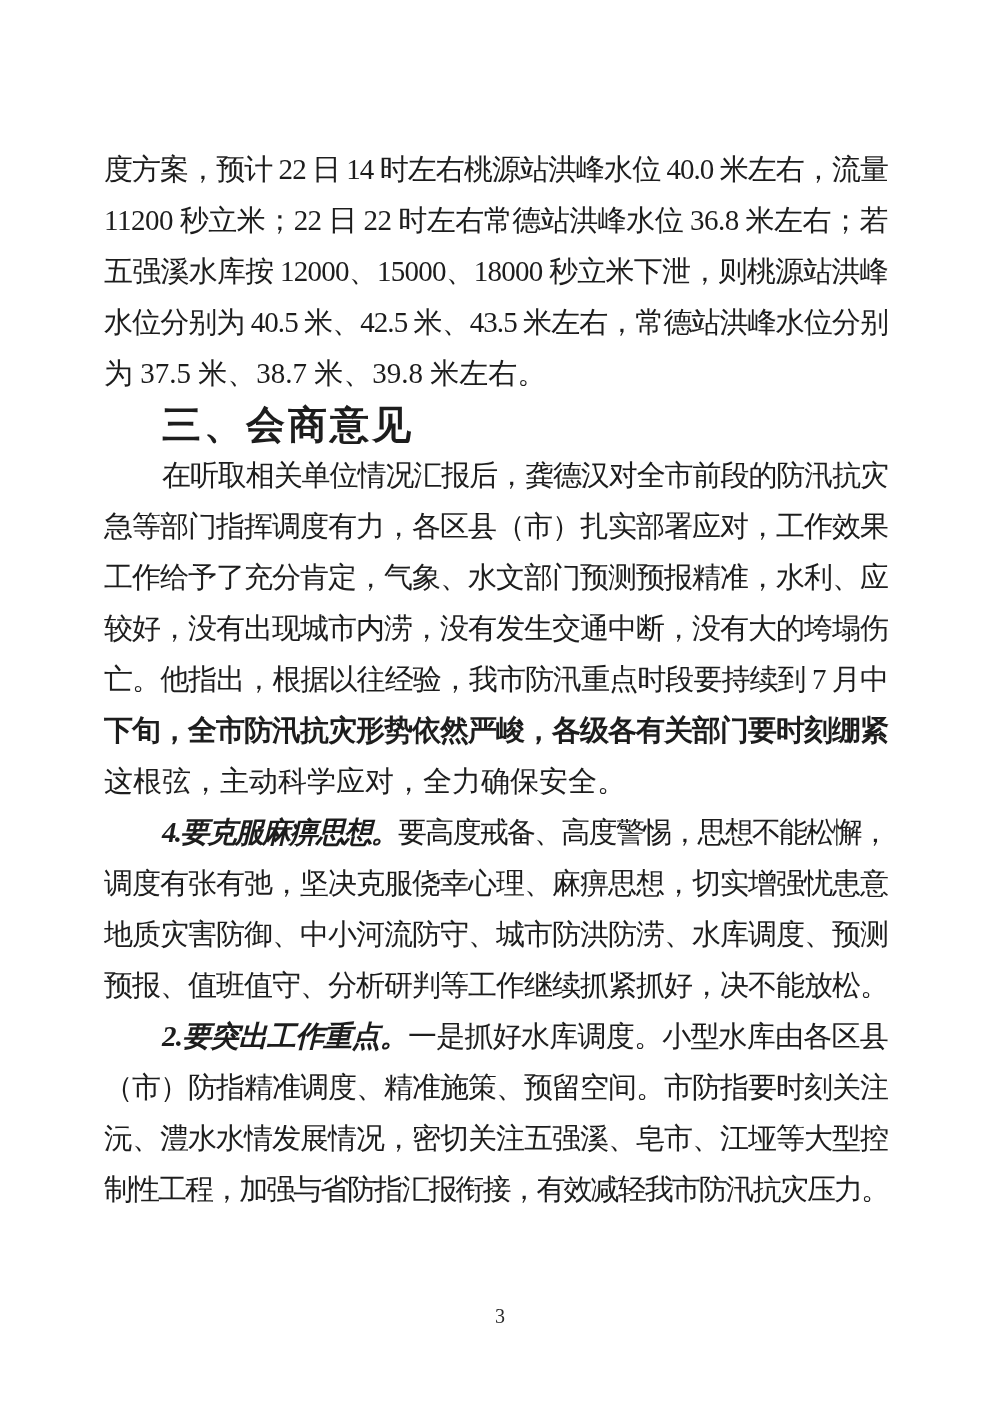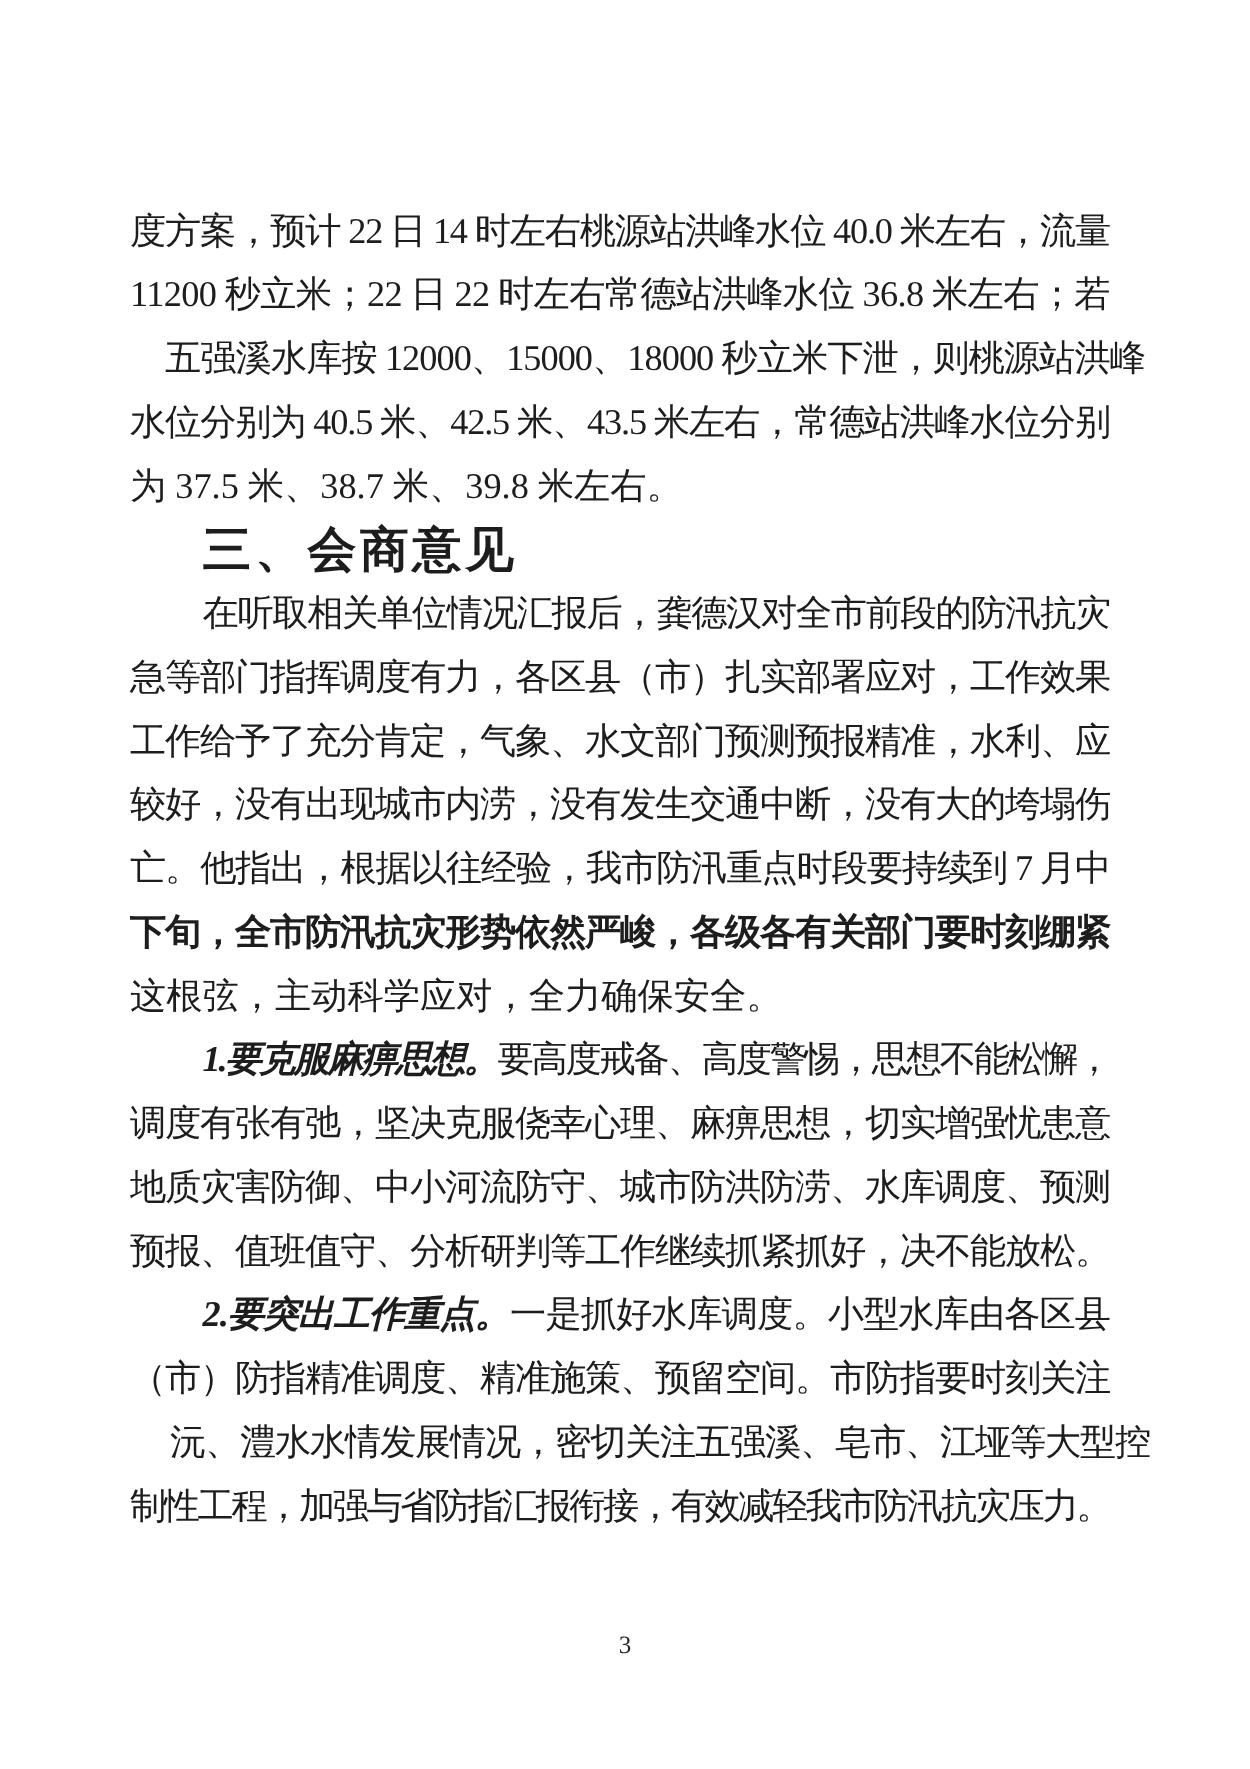--- a/index.html
+++ b/index.html
@@ -12,21 +12,21 @@
     width: 1000px;
     height: 1415px;
     background: #ffffff;
     overflow: hidden;
     font-family: "Liberation Serif", "DejaVu Serif", serif;
     color: #1d1d1d;
   }
   .textblock {
     position: absolute;
     left: 104px;
-    top: 160px;
+    top: 144px;
     width: 784px;
   }
   .line {
     height: 51px;
     line-height: 51px;
     font-size: 29px;
     white-space: nowrap;
     overflow: visible;
   }
   .line.indent {
@@ -55,40 +55,40 @@
   }
 </style>
 </head>
 <body>
 
 <div class="page">
   <div class="textblock">
 
     <div class="line"><span class="txt" style="letter-spacing: -0.952703px;">度方案，预计 22 日 14 时左右桃源站洪峰水位 40.0 米左右，流量</span></div>
     <div class="line"><span class="txt" style="letter-spacing: -0.504808px;">11200 秒立米；22 日 22 时左右常德站洪峰水位 36.8 米左右；若</span></div>
-    <div class="line"><span class="txt" style="letter-spacing: -0.756757px; margin-left: 28px;">五强溪水库按 12000、15000、18000 秒立米下泄，则桃源站洪峰</span></div>
+    <div class="line"><span class="txt" style="letter-spacing: -0.756757px;">五强溪水库按 12000、15000、18000 秒立米下泄，则桃源站洪峰</span></div>
     <div class="line"><span class="txt" style="letter-spacing: -0.927632px;">水位分别为 40.5 米、42.5 米、43.5 米左右，常德站洪峰水位分别</span></div>
     <div class="line"><span class="txt">为 37.5 米、38.7 米、39.8 米左右。</span></div>
 
     <div class="line heading-line indent"><span class="txt">三、会商意见</span></div>
 
     <div class="line indent"><span class="txt" style="letter-spacing: -1.07692px;">在听取相关单位情况汇报后，龚德汉对全市前段的防汛抗灾</span></div>
     <div class="line"><span class="txt" style="letter-spacing: -1px;">急等部门指挥调度有力，各区县（市）扎实部署应对，工作效果</span></div>
     <div class="line"><span class="txt" style="letter-spacing: -1px;">工作给予了充分肯定，气象、水文部门预测预报精准，水利、应</span></div>
     <div class="line"><span class="txt" style="letter-spacing: -1px;">较好，没有出现城市内涝，没有发生交通中断，没有大的垮塌伤</span></div>
     <div class="line"><span class="txt" style="letter-spacing: -0.933333px;">亡。他指出，根据以往经验，我市防汛重点时段要持续到 7 月中</span></div>
     <div class="line"><span class="txt" style="letter-spacing: -1px; font-weight: bold;">下旬，全市防汛抗灾形势依然严峻，各级各有关部门要时刻绷紧</span></div>
     <div class="line"><span class="txt">这根弦，主动科学应对，全力确保安全。</span></div>
 
-    <div class="line indent"><span class="txt" style="letter-spacing: -1.77679px;"><em class="lead">1.要克服麻痹思想。</em><span>要高度戒备、高度警惕，思想不能松懈，</span></span></div>
+    <div class="line indent"><span class="txt" style="letter-spacing: -1.77679px;"><em class="lead">4.要克服麻痹思想。</em><span>要高度戒备、高度警惕，思想不能松懈，</span></span></div>
     <div class="line"><span class="txt" style="letter-spacing: -1px;">调度有张有弛，坚决克服侥幸心理、麻痹思想，切实增强忧患意</span></div>
     <div class="line"><span class="txt" style="letter-spacing: -1px;">地质灾害防御、中小河流防守、城市防洪防涝、水库调度、预测</span></div>
     <div class="line"><span class="txt" style="letter-spacing: -1px;">预报、值班值守、分析研判等工作继续抓紧抓好，决不能放松。</span></div>
 
     <div class="line indent"><span class="txt" style="letter-spacing: -0.768519px;"><em class="lead">2.要突出工作重点。</em><span>一是抓好水库调度。小型水库由各区县</span></span></div>
     <div class="line"><span class="txt" style="letter-spacing: -1px;">（市）防指精准调度、精准施策、预留空间。市防指要时刻关注</span></div>
-    <div class="line"><span class="txt" style="letter-spacing: -1px; margin-left: 32px;">沅、澧水水情发展情况，密切关注五强溪、皂市、江垭等大型控</span></div>
+    <div class="line"><span class="txt" style="letter-spacing: -1px;">沅、澧水水情发展情况，密切关注五强溪、皂市、江垭等大型控</span></div>
     <div class="line"><span class="txt" style="letter-spacing: -1.96552px;">制性工程，加强与省防指汇报衔接，有效减轻我市防汛抗灾压力。</span></div>
 
   </div>
 
   <div class="pagenum">3</div>
 </div>
 
 </body></html>

